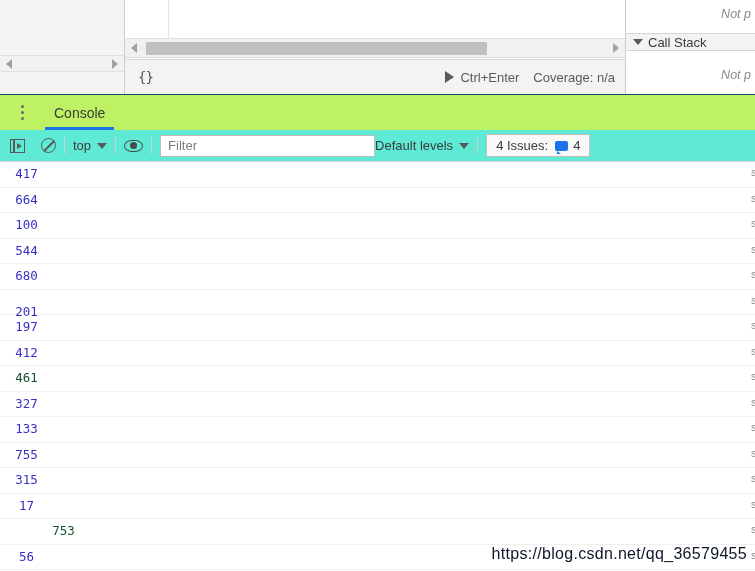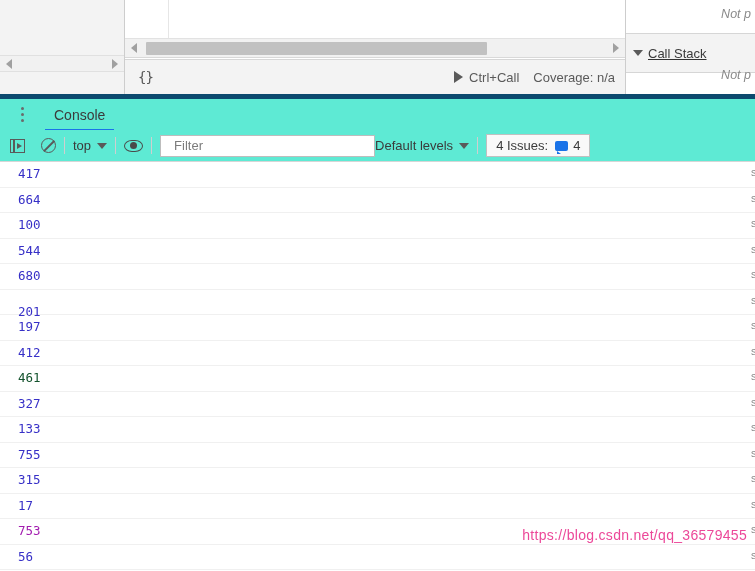--- a/index.html
+++ b/index.html
@@ -170,28 +170,27 @@
     font-style: italic;
     color: #8a8a8a;
     font-size: 12.5px;
     white-space: nowrap;
   }
   #call-stack-header {
     position: absolute;
     left: 0;
     top: 33px;
     width: 129px;
-    height: 40px;
+    height: 18px;
     background: #f3f3f3;
     border-top: 1px solid #d6d6d6;
     border-bottom: 1px solid #d6d6d6;
     box-sizing: border-box;
     display: flex;
     align-items: center;
-    text-decoration: underline;
   }
   #call-stack-caret {
     margin-left: 7px;
     margin-right: 5px;
     width: 0; height: 0;
     border-left: 5px solid transparent;
     border-right: 5px solid transparent;
     border-top: 6px solid #5a5a5a;
   }
   #call-stack-label { font-size: 13px; color: #3b3b3b; }
@@ -204,22 +203,22 @@
     font-size: 12.5px;
     white-space: nowrap;
   }
 
   
   #drawer-tabbar {
     position: absolute;
     left: 0; top: 94px;
     width: 755px;
     height: 36px;
-    background: #5eead4;
-    border-top: 5px solid #0c4a6e;
+    background: #bef264;
+    border-top: 1px solid #0c4a6e;
     box-sizing: border-box;
     display: flex;
     align-items: center;
   }
   #drawer-menu-icon {
     width: 20px;
     margin-left: 12px;
     display: flex;
     flex-direction: column;
     align-items: center;
@@ -345,21 +344,21 @@
   }
   #filter-input {
     width: 215px;
     height: 22px;
     background: #ffffff;
     border: 1px solid #bdbdbd;
     box-sizing: border-box;
     font-family: "Liberation Sans", sans-serif;
     font-size: 13px;
     color: #333;
-    padding: 0 13px;
+    padding: 0 7px;
     outline: none;
   }
   #filter-input::placeholder { color: #7c7c7c; }
   #levels-selector {
     display: flex;
     align-items: center;
     color: #3b3b3b;
     font-size: 13px;
   }
   #levels-caret {
@@ -407,24 +406,24 @@
     overflow: hidden;
   }
   .console-row {
     position: relative;
     height: 25.5px;
     border-bottom: 1px solid #f0f0f0;
     box-sizing: border-box;
   }
   .console-value {
     position: absolute;
-    left: 18px;
+    left: 0;
     top: 4px;
     width: 53px;
-    text-align: left;
+    text-align: center;
     color: #3730c7;
     font-family: "DejaVu Sans Mono", "Liberation Mono", monospace;
     font-size: 12.5px;
   }
   .console-source {
     position: absolute;
     right: 0;
     top: 4px;
     color: #8a8a8a;
     font-size: 11px;
@@ -432,23 +431,23 @@
     white-space: nowrap;
     overflow: hidden;
     width: 4px;
     text-overflow: clip;
   }
 
   
   #watermark {
     position: absolute;
     right: 8px;
-    bottom: 28px;
-    color: #ec4899;
-    font-size: 14px;
+    bottom: 8px;
+    color: #0f172a;
+    font-size: 16px;
     font-family: "Liberation Sans", sans-serif;
     letter-spacing: 0.3px;
     pointer-events: none;
     user-select: none;
   }
 </style>
 </head>
 <body>
 
 <div id="top-region">
@@ -475,21 +474,21 @@
     <div id="editor-hscroll">
       <span class="sb-arrow sb-arrow-left"></span>
       <div id="editor-hscroll-thumb"></div>
       <span class="sb-arrow sb-arrow-right"></span>
     </div>
 
     <div id="editor-status">
       <span id="braces-icon">{}</span>
       <span id="run-snippet-group">
         <span id="play-icon"></span>
-        <span id="ctrl-enter-label">Ctrl+Call</span>
+        <span id="ctrl-enter-label">Ctrl+Enter</span>
         <span id="coverage-label">Coverage: n/a</span>
       </span>
     </div>
   </div>
 
   <div id="debugger-pane">
     <div id="not-paused-top">Not p</div>
     <div id="call-stack-header">
       <span id="call-stack-caret"></span>
       <span id="call-stack-label">Call Stack</span>
@@ -589,21 +588,21 @@
     </div>
     <div class="console-row">
       <span class="console-value" style="color: rgb(55, 48, 199);">315</span>
       <span class="console-source">s</span>
     </div>
     <div class="console-row">
       <span class="console-value" style="color: rgb(55, 48, 199);">17</span>
       <span class="console-source">s</span>
     </div>
     <div class="console-row">
-      <span class="console-value" style="color: #a21caf;">753</span>
+      <span class="console-value" style="color: #14532d; padding-left: 37px;">753</span>
       <span class="console-source">s</span>
     </div>
     <div class="console-row">
       <span class="console-value" style="color: rgb(55, 48, 199);">56</span>
       <span class="console-source">s</span>
     </div>
   </div>
 
 <div id="watermark">https://blog.csdn.net/qq_36579455</div>
 

